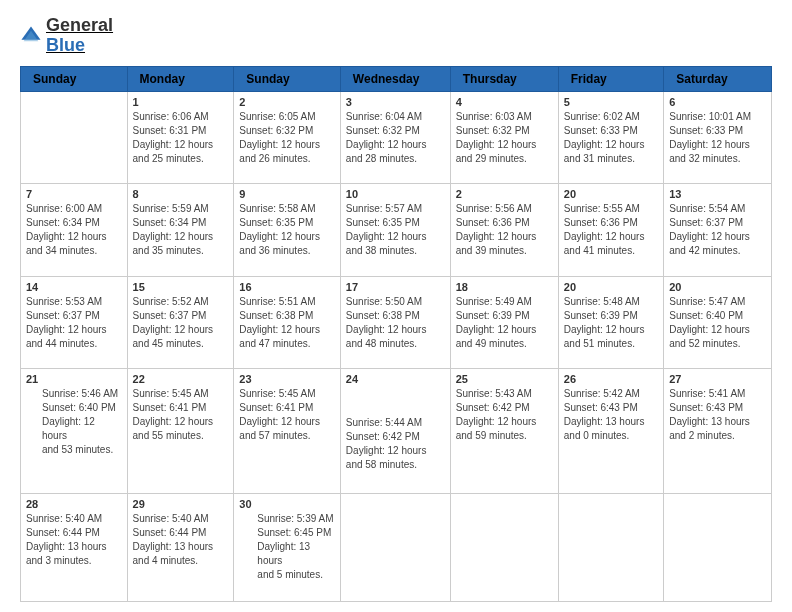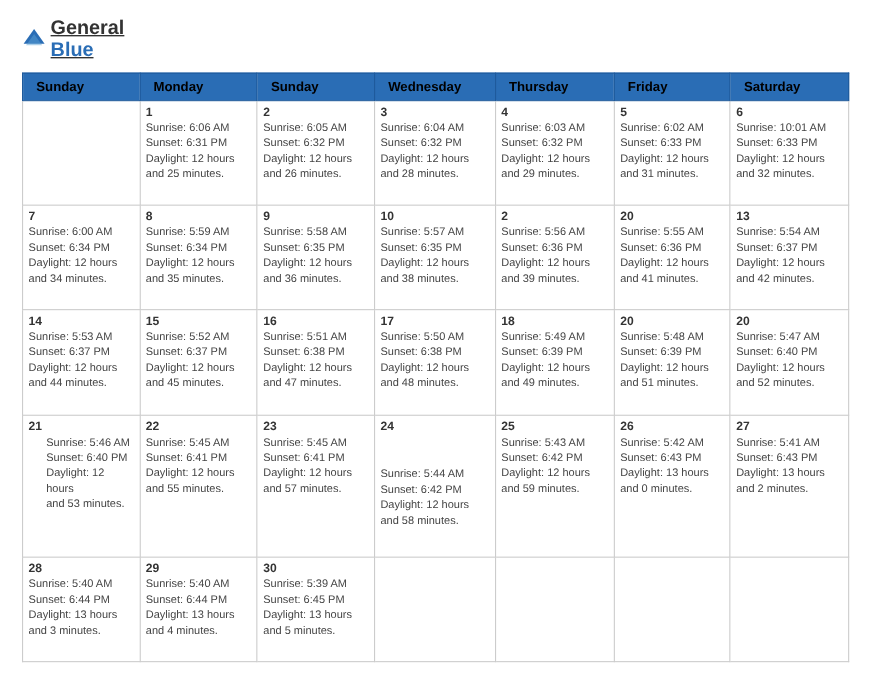--- a/index.html
+++ b/index.html
@@ -334,21 +334,21 @@
           </td>
           <td>
             <span class="day-number">29</span>
             <div class="day-info" style="white-space: pre-line;">Sunrise: 5:40 AM
 Sunset: 6:44 PM
 Daylight: 13 hours
 and 4 minutes.</div>
           </td>
           <td>
             <span class="day-number">30</span>
-            <div class="day-info" style="white-space: pre-line;">Sunrise: 5:39 AM
+            <div class="day-info" style="white-space: pre-line; margin-left: 18px;">Sunrise: 5:39 AM
 Sunset: 6:45 PM
 Daylight: 13 hours
 and 5 minutes.</div>
           </td>
           <td class="empty-cell"></td>
           <td class="empty-cell"></td>
           <td class="empty-cell"></td>
           <td class="empty-cell"></td>
         </tr>
       </tbody>

